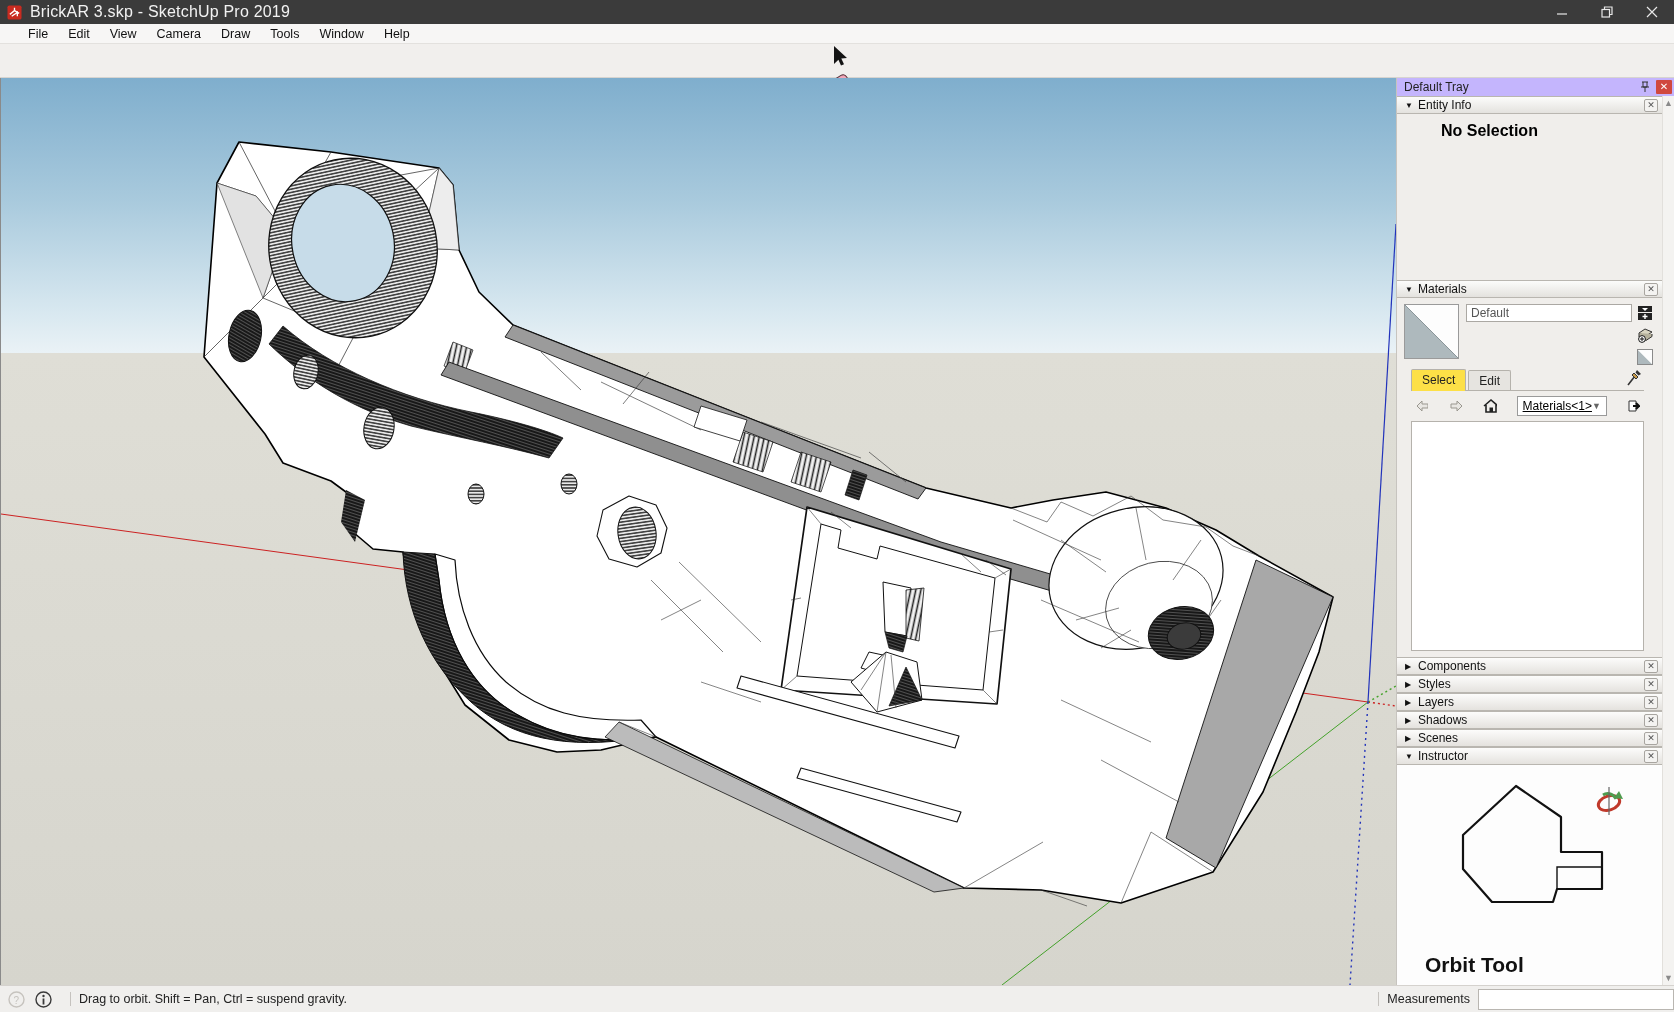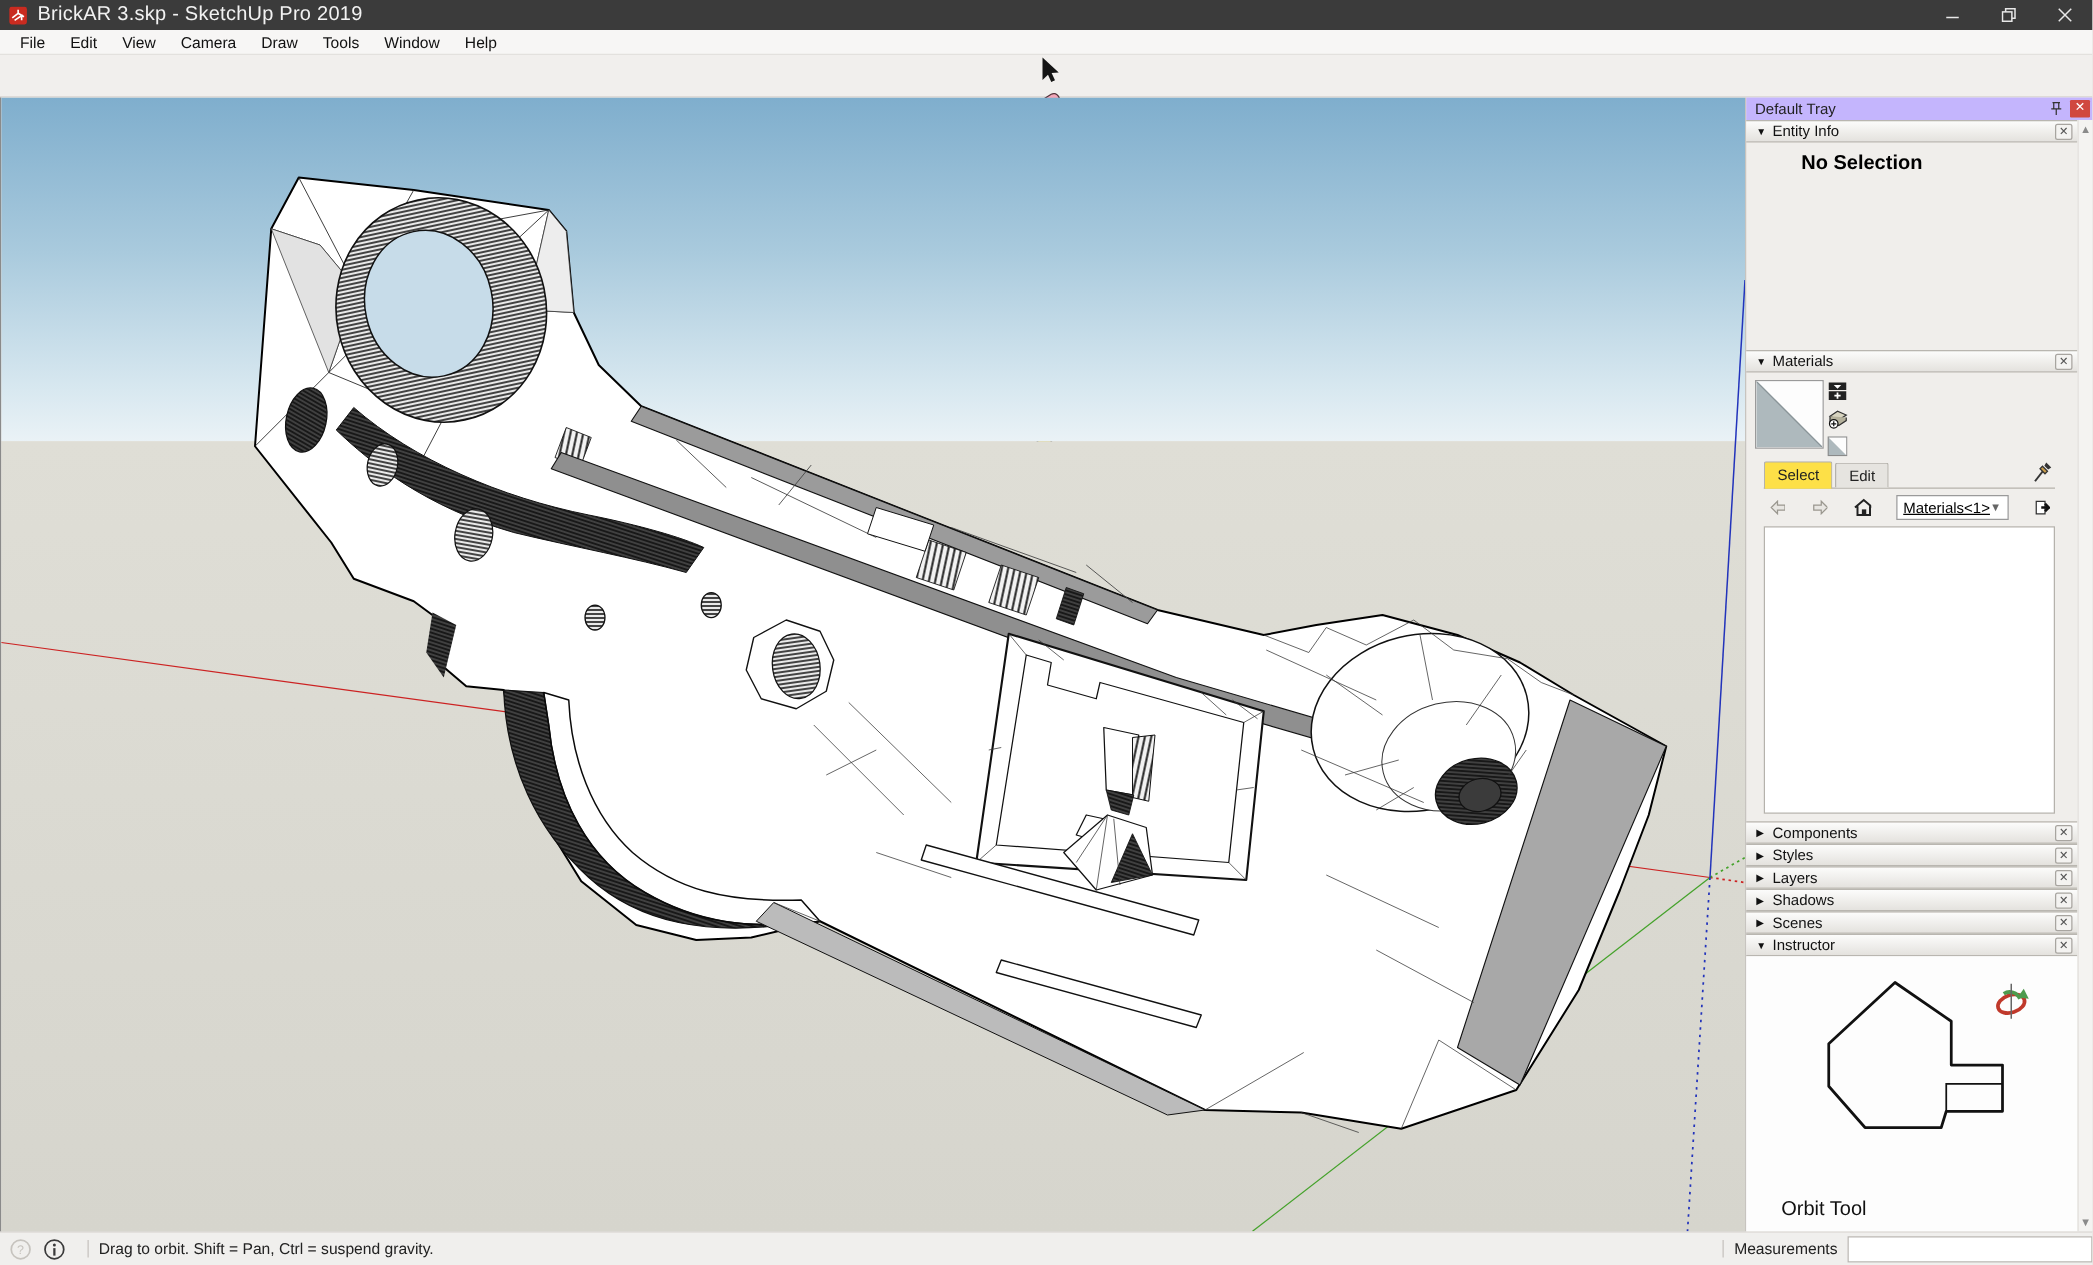--- a/index.html
+++ b/index.html
@@ -8,21 +8,21 @@
 
   
   .titlebar { height:24px; background:#3B3B3B; display:flex; align-items:center; color:#F2F2F2; }
   .titlebar .logo { width:15px; height:15px; margin:0 8px 0 7px; }
   .titlebar .title { font-size:16px; letter-spacing:.2px; }
   .winbtns { margin-left:auto; display:flex; height:100%; }
   .winbtn { width:45px; height:100%; display:flex; align-items:center; justify-content:center; }
   .winbtn svg { stroke:#E8E8E8; stroke-width:1.2; fill:none; }
 
   
-  .menubar { height:20px; background:#F7F6F5; display:flex; align-items:center; padding-left:6px; border-bottom:1px solid #E3E1DE; }
+  .menubar { height:20px; background:#F7F6F5; display:flex; align-items:center; padding-left:18px; border-bottom:1px solid #E3E1DE; }
   .menu-item { padding:2px 10px; color:#111; font-size:12.5px; }
 
   
   .toolbar { height:34px; background:#F1EFED; display:flex; align-items:center; border-bottom:1px solid #D7D4D0; padding-left:2px;flex-direction:column; }
   .grip { width:7px; height:26px; margin-right:3px;
     background-image:radial-gradient(circle,#B9B6B1 1px,transparent 1.2px);
     background-size:4px 4px; }
   .tbtn { width:30px; height:30px; display:flex; align-items:center; justify-content:center; border-radius:3px; }
   .tbtn.active { background:#CDE6F7; outline:1px solid #84B6DE; }
   .tsep { width:1px; height:26px; background:#C9C6C1; margin:0 4px; }
@@ -56,21 +56,21 @@
   .mat-icons { width:22px; display:flex; flex-direction:column; align-items:center; gap:5px; padding-top:1px; }
   .tabs { display:flex; align-items:flex-end; height:22px; margin:4px 12px 0 7px; border-bottom:1px solid #B5B2AC; position:relative; }
   .tab { padding:3px 10px 2px; font-size:12px; border:1px solid #B5B2AC; border-bottom:none; background:#E6E4E0; color:#222; margin-right:2px; border-radius:2px 2px 0 0; }
   .tab.active { background:#fde047; position:relative; top:1px; padding-bottom:4px; }
   .dropper { position:absolute; right:2px; top:0; }
   .nav-row { display:flex; align-items:center; gap:20px; padding:5px 4px 5px 10px; margin-right:12px; }
   .combo { flex:1; height:20px; border:1px solid #9a9a9a; background:#fff; display:flex; align-items:center; font-size:12px; padding-left:5px; position:relative; }
   .combo .chev { margin-left:auto; padding-right:5px; color:#666; font-size:9px; }
   .mat-list { height:230px; background:#fff; border:1px solid #B5B2AC; margin:0 12px 2px 7px; }
   .inst-body { flex:1; background:#FDFDFD; margin-right:12px; position:relative; }
-  .inst-title { position:absolute; left:28px; bottom:8px; font-size:16px; font-weight:normal; color:#111; }
+  .inst-title { position:absolute; left:28px; bottom:8px; font-size:21px; font-weight:bold; color:#111; }
 
   
   .statusbar { height:27px; background:#F0EFED; border-top:1px solid #D5D2CE; display:flex; align-items:center; padding:0 0 0 8px; }
   .sb-sep { width:1px; height:14px; background:#C5C2BE; margin:0 8px; }
   .sb-text { font-size:12.5px; color:#222; }
   .sb-right { margin-left:auto; display:flex; align-items:center; }
   .sb-label { font-size:12.5px; color:#222; margin-right:8px; }
   .sb-input { width:196px; height:21px; border:1px solid #B9B6B1; background:#fff; font-family:inherit; }
   .sb-circle { margin-right:10px; }
 </style>
@@ -467,20 +467,23 @@
       <span class="xbtn">✕</span>
     </div>
     <div class="mat-body">
       <div class="mat-row">
         <div class="swatch">
           <svg width="53" height="53">
               <polygon points="0,0 0,53 53,53" fill="#AEB9BD"></polygon>
               <polygon points="0,0 53,0 53,53" fill="#FDFDFD"></polygon>
               <line x1="0" y1="0" x2="53" y2="53" stroke="#8a9599"></line>
             </svg>
+        </div>
+        <div class="mat-name">
+          <input readonly="" value="Default" style="">
         </div>
         <div class="mat-icons">
           <svg width="16" height="16">
               <rect x="1" y="1" width="14" height="6" fill="#222"></rect>
               <path d="M5,3 h6 l-3,3 Z" fill="#fff"></path>
               <rect x="1" y="8" width="14" height="7" fill="#222"></rect>
               <path d="M8,9 v5 M5.5,11.5 h5" stroke="#fff" stroke-width="1.4"></path>
             </svg>
           <svg width="18" height="18">
               <path d="M3,7 l6-4 7,3 -6,4 Z" fill="#D8D4C0" stroke="#333"></path>

